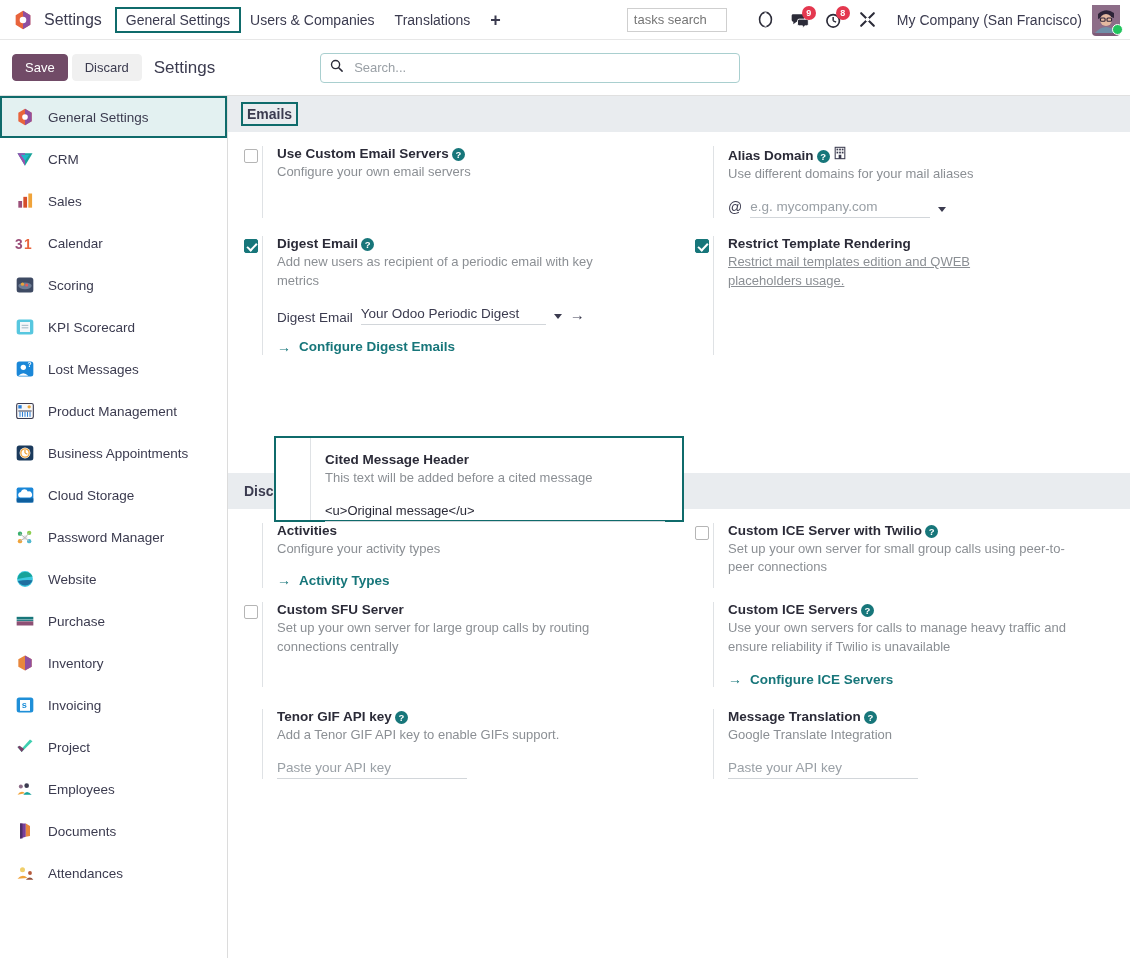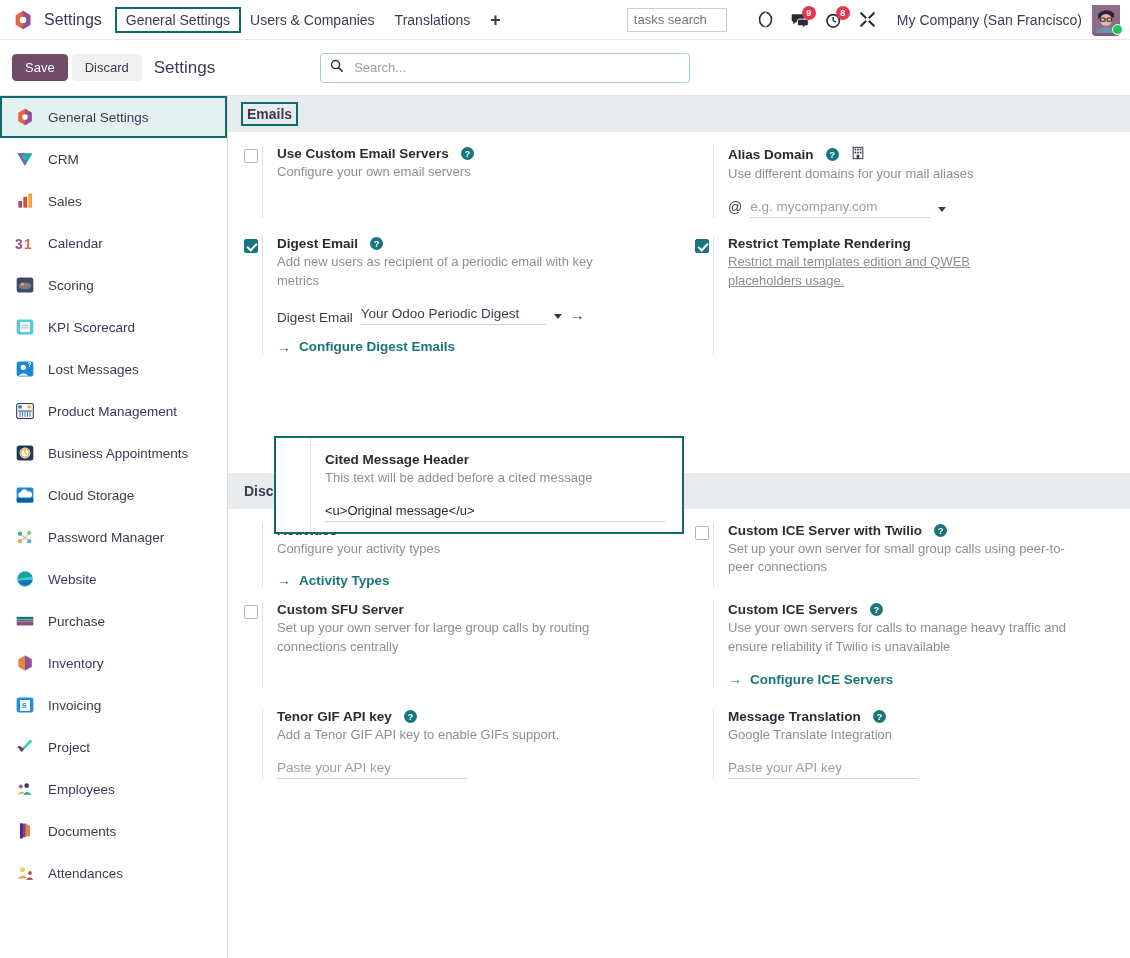--- a/index.html
+++ b/index.html
@@ -92,21 +92,21 @@
   .btn-discard {
     background: #f0f0f0; color: #3b3b4f; border: 1px solid #f0f0f0;
     border-radius: 4px; font-size: 13px; padding: 5px 12px;
     margin-left: 4px; cursor: pointer;
     font-family: "Liberation Sans", sans-serif;
   }
   .cp-title {
     font-size: 17px; color: #3b3b4f; margin-left: 12px;
   }
   .searchbar {
-    margin-left: 105px; width: 370px; height: 30px;
+    margin-left: 105px; width: 420px; height: 30px;
     border: 1px solid #a9cfcf; border-radius: 4px;
     display: flex; align-items: center; padding: 0 8px;
     background: #fff;
   }
   .searchbar input {
     border: none; outline: none; flex: 1;
     font-size: 13px; color: #555; background: transparent;
     font-family: "Liberation Sans", sans-serif;
     margin-left: 8px;
   }
@@ -179,21 +179,21 @@
     width: 4px; height: 8px;
     border: solid #fff; border-width: 0 2px 2px 0;
     transform: rotate(43deg);
   }
   .cell-body {
     flex: 1; border-left: 1px solid #dfe2e5;
     padding-left: 14px; min-width: 0;
   }
   .f-label {
     font-size: 13.5px; font-weight: bold; color: #2b2b38;
-    display: flex; align-items: center; gap: 12px;
+    display: flex; align-items: flex-end; gap: 3px;
     margin-bottom: 2px;
   }
   .f-desc {
     font-size: 13px; color: #8b8f94; line-height: 1.45;
   }
   .help-icon {
     width: 13px; height: 13px; border-radius: 50%;
     background: #17767a; color: #fff;
     font-size: 9.5px; font-weight: bold;
     display: inline-flex; align-items: center; justify-content: center;
@@ -223,21 +223,21 @@
     border-left: 4.5px solid transparent;
     border-right: 4.5px solid transparent;
     border-top: 5.5px solid #3b3b4f;
     margin-bottom: 6px; cursor: pointer;
   }
   .int-arrow { color: #3b3b4f; font-size: 15px; margin-bottom: 2px; cursor: pointer; }
   .at-sign { font-size: 14px; color: #3b3b4f; margin-bottom: 3px; }
   .hl-box-wrap {
     position: absolute;
     left: 274px; top: 436px;
-    width: 410px; height: 98px;
+    width: 410px; height: 86px;
     border: 2px solid #0f6b6b;
     background: #fff;
     display: flex;
   }
   .code-val {
     font-size: 13px; color: #2b2b38;
   }
 </style>
 </head>
 <body>

